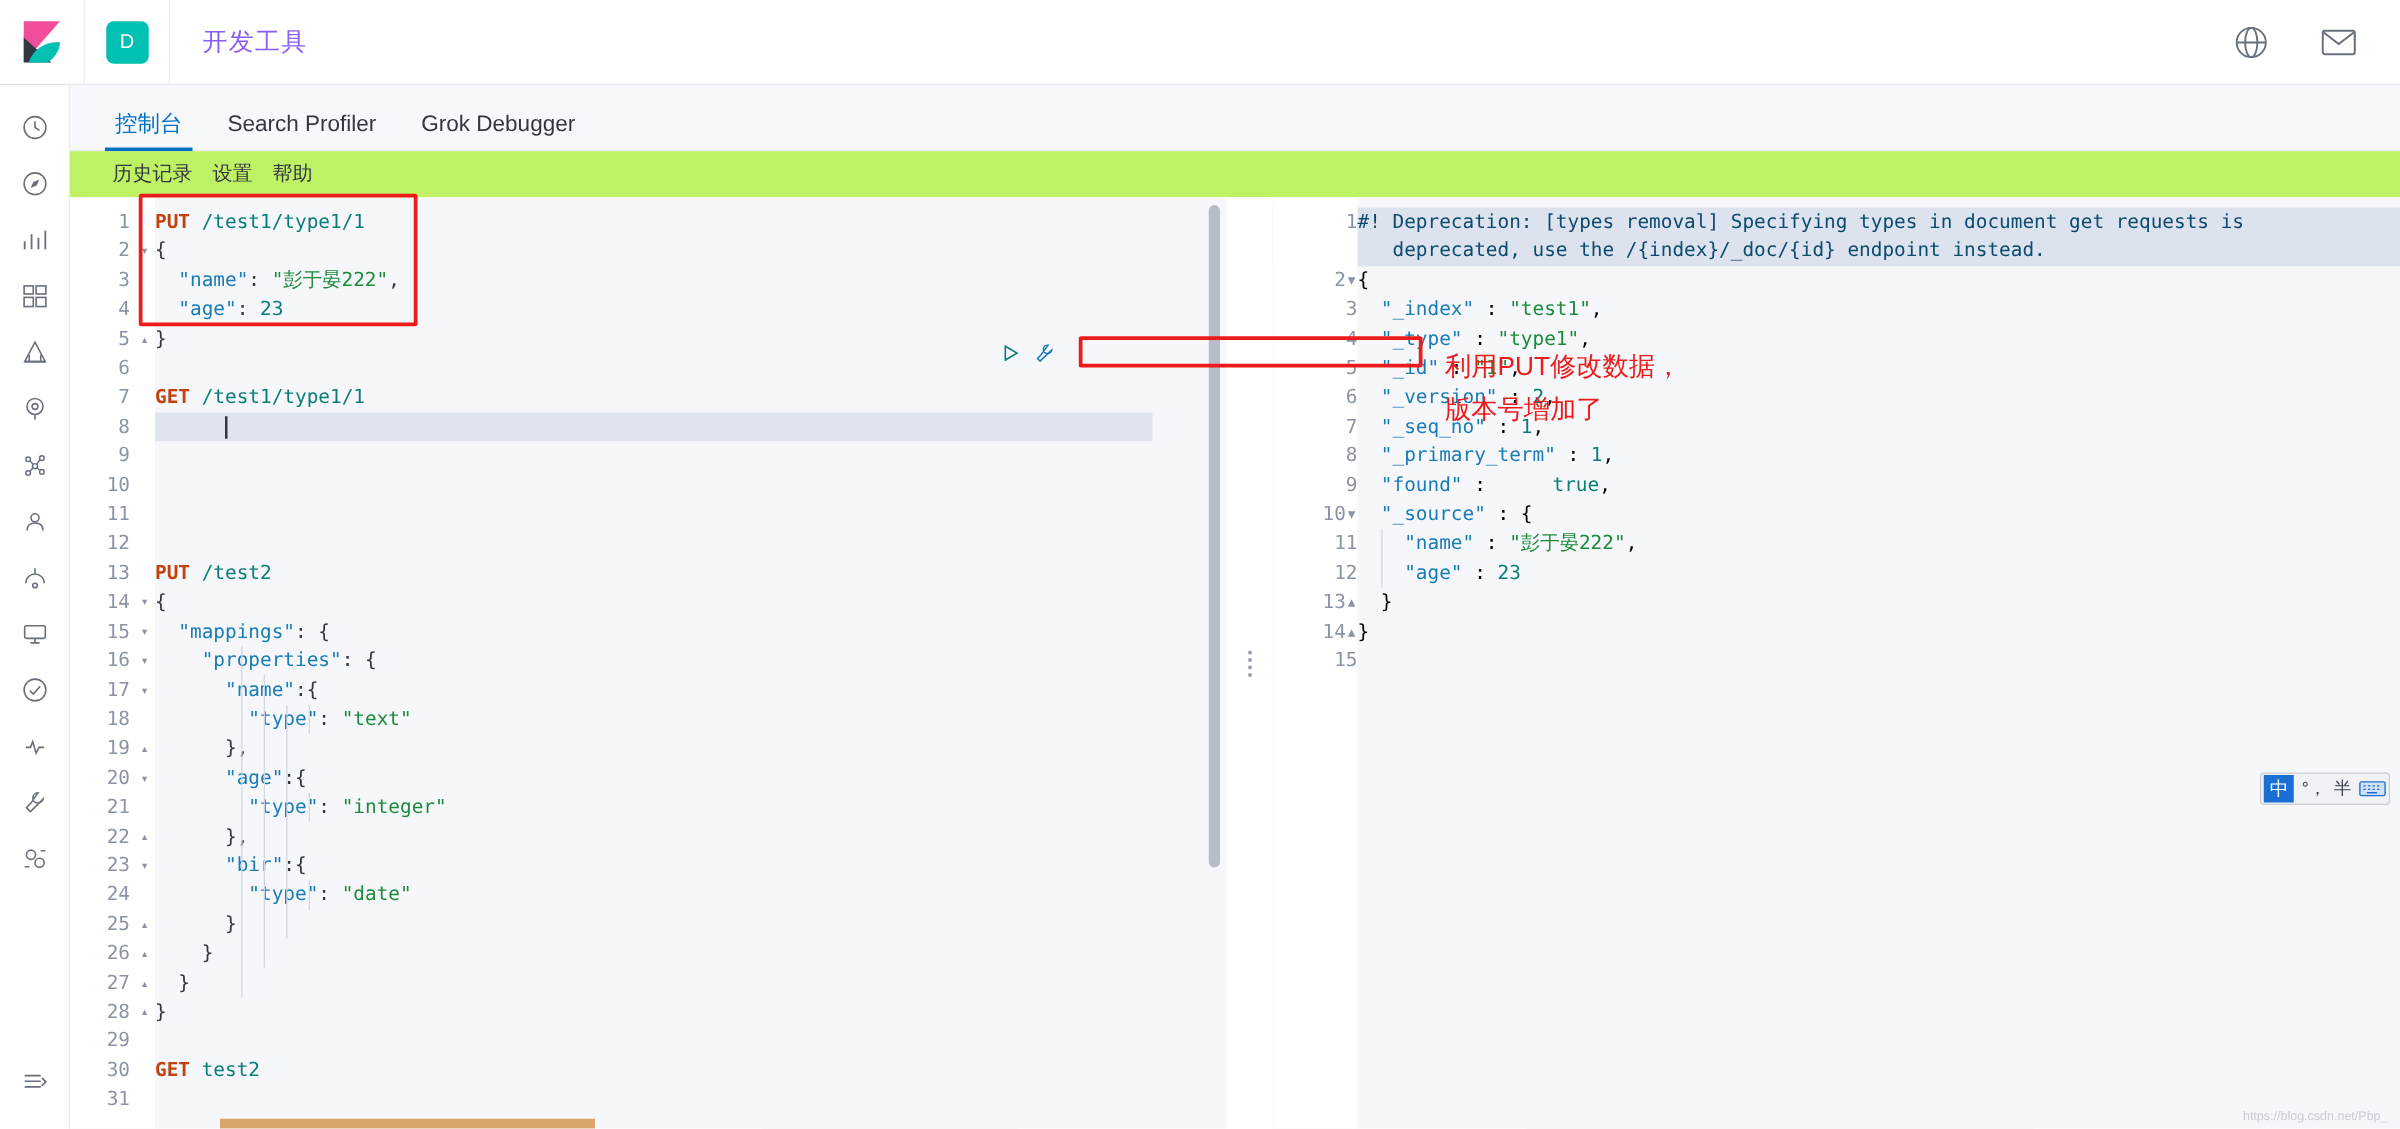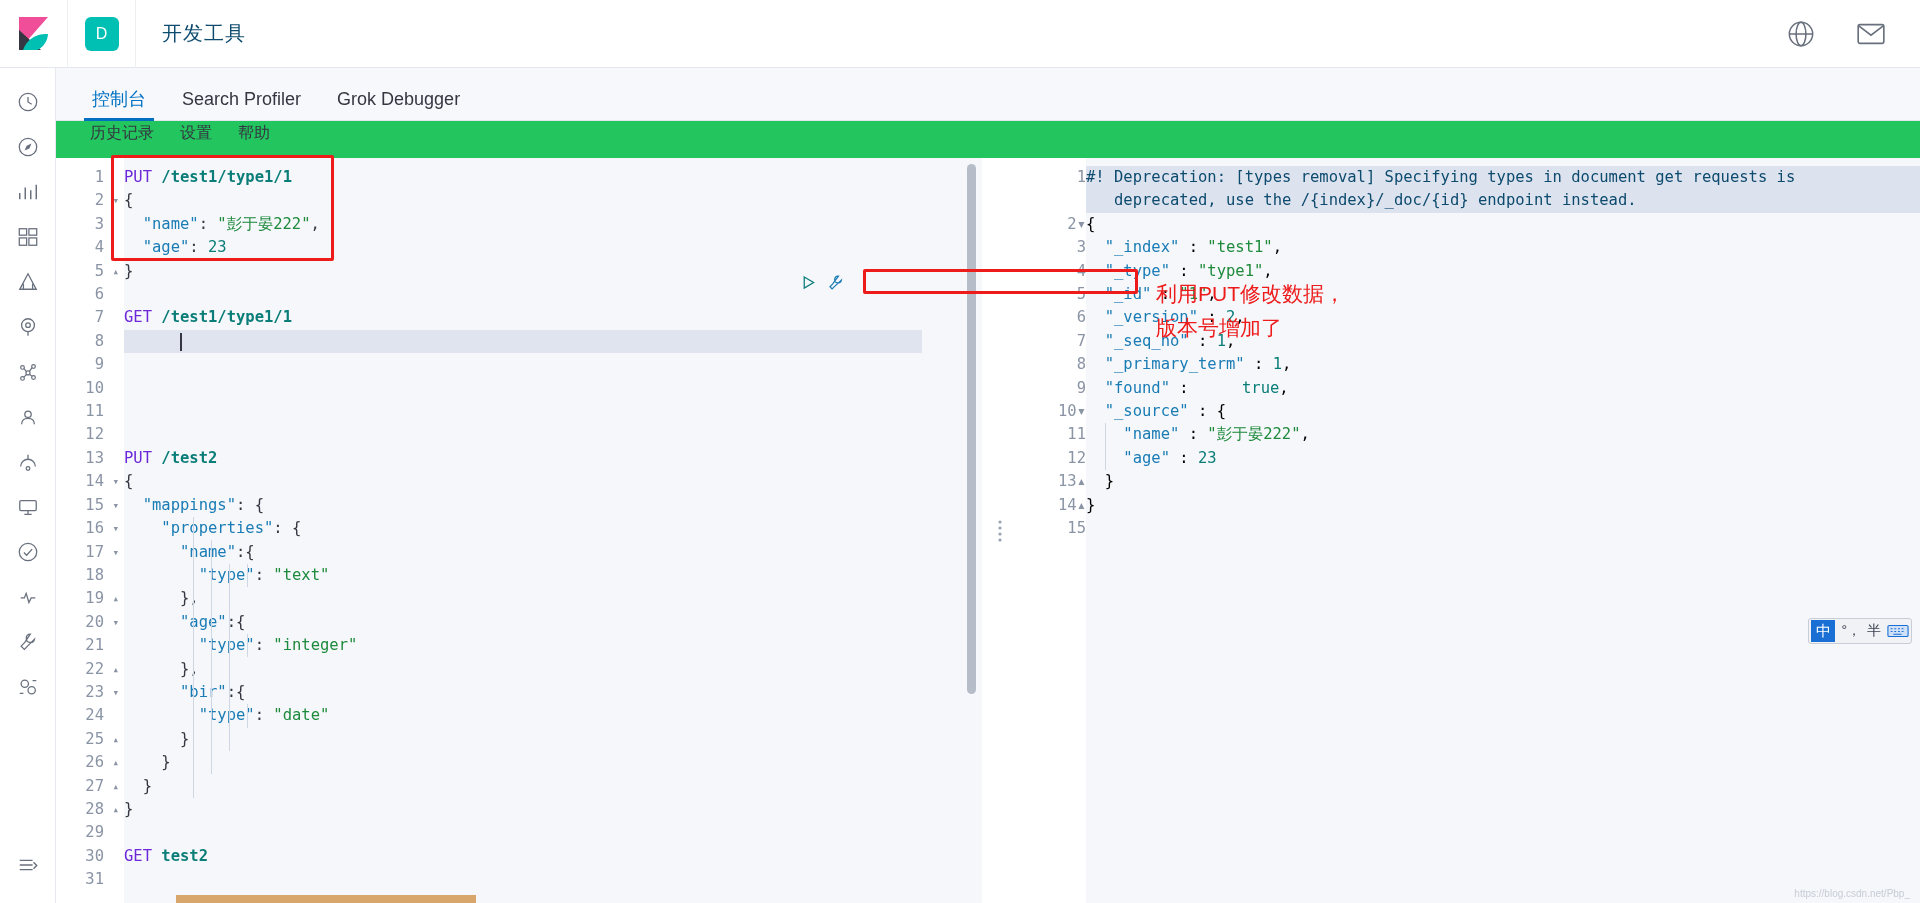--- a/index.html
+++ b/index.html
@@ -25,21 +25,21 @@
   .hdr-space-cell {
     width: 68px; height: 68px; display: flex; align-items: center; justify-content: center;
     border-right: 1px solid #eceef2;
   }
   .space-badge {
     width: 34px; height: 34px; border-radius: 6px; background: #00bfb3;
     color: #ffffff; font-size: 16px; display: flex; align-items: center; justify-content: center;
     font-family: "Liberation Sans", sans-serif;
   }
   .hdr-title {
-    margin-left: 26px; font-size: 20px; color: #0c4a6e; letter-spacing: 1px;
+    margin-left: 26px; font-size: 20px; color: #8b5cf6; letter-spacing: 1px;
   }
   .hdr-right { margin-left: auto; display: flex; align-items: center; gap: 40px; padding-right: 34px; }
   .hdr-icon { width: 30px; height: 30px; color: #69707d; display:flex; align-items:center; justify-content:center;}
 
   
   .sidebar {
     position: absolute; top: 68px; left: 0; width: 56px; height: 835px;
     background: #ffffff; border-right: 1px solid #e7e9ee;
     display: flex; flex-direction: column; align-items: center; padding-top: 12px;
   }
@@ -62,21 +62,21 @@
   }
   .tab.active { color: #0071c2; }
   .tab.active::after {
     content: ""; position: absolute; left: 10px; right: 10px; bottom: -1px;
     height: 3px; background: #0071c2;
   }
 
   
   .submenu {
     position: absolute; top: 121px; left: 56px; width: 1864px; height: 37px;
-    background: #22c55e; display: flex; align-items: flex-start; padding-left: 26px; gap: 10px;
+    background: #bef264; display: flex; align-items: center; padding-left: 26px; gap: 0;
   }
   .submenu-item { font-size: 16px; color: #343741; padding: 2px 8px; cursor: pointer; }
 
   
   .console-wrap {
     position: absolute; top: 158px; left: 56px; width: 1864px; height: 745px;
     background: #ffffff; display: flex;
   }
   .editor-pane {
     position: relative; width: 926px; height: 745px; background: #f5f7fa;
@@ -112,22 +112,22 @@
   .out-gutter {
     position: absolute; top: 0; left: 0; width: 68px; height: 100%;
     background: #ffffff; text-align: right; color: #8a94a5; padding-top: 8px;
   }
   .out-code {
     position: absolute; top: 0; left: 68px; right: 0; height: 100%;
     padding-top: 8px;
   }
 
   
-  .k-method { color: #6d28d9; }
-  .k-url    { color: #0a7d78; font-weight: bold; }
+  .k-method { color: #c2410c; font-weight: bold; }
+  .k-url    { color: #0a7d78; }
   .k-key    { color: #1a7cb5; }
   .k-str    { color: #1e8a3c; }
   .k-num    { color: #0a7d78; }
   .k-bool   { color: #0a7d78; margin-left: 44px; }
   .k-warn   { color: #0c4a6e; }
 
   .cur-line-hl {
     position: absolute; left: 68px; width: 798px; height: 23px;
     background: #dfe4ef;
   }

